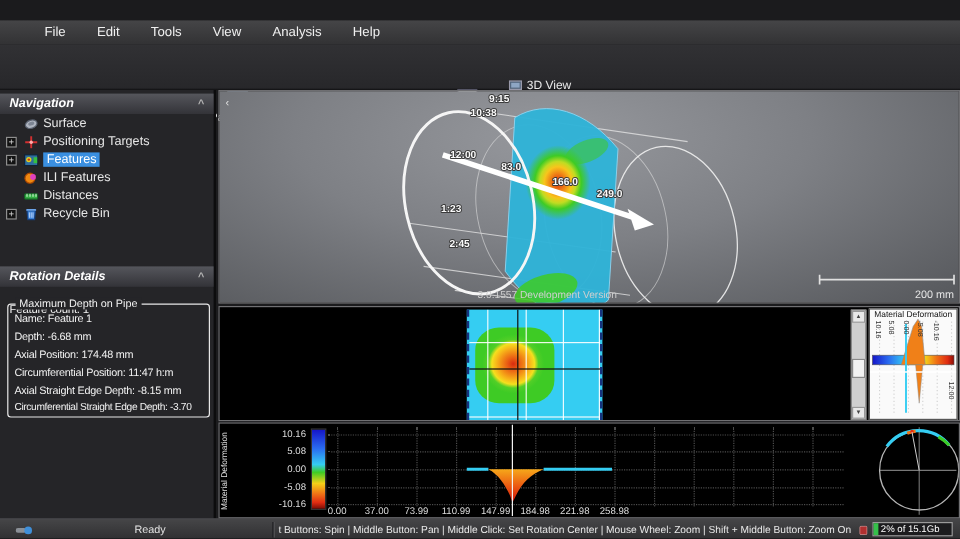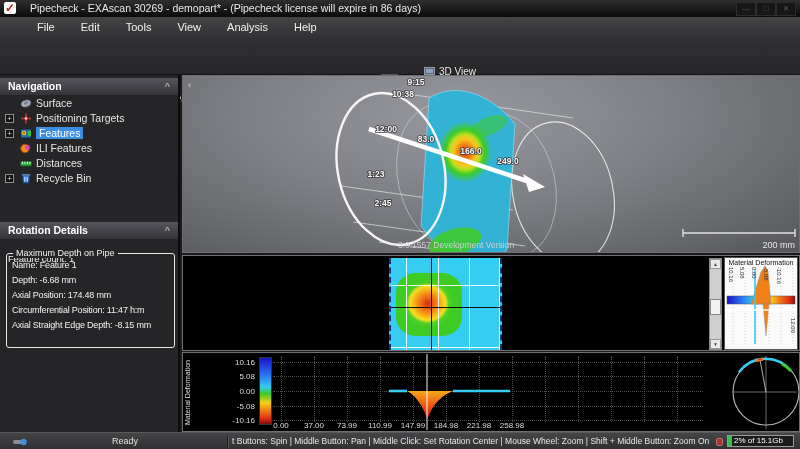--- a/index.html
+++ b/index.html
@@ -22,21 +22,21 @@
            border-bottom:1px solid #151517;box-sizing:border-box;}
   .tsep{top:40px;width:1px;height:32px;background:#47474a;border-right:1px solid #1a1a1c;}
   .trow{position:absolute;height:13px;display:flex;align-items:center;gap:4px;color:#e8e8e8;font-size:10px;white-space:nowrap;}
   .bigbtn-label{position:absolute;color:#e8e8e8;font-size:9.5px;text-align:center;line-height:10px;white-space:nowrap;}
   .hl{background:linear-gradient(#4c94dd,#2a66a8);border:1px solid #7db4e8;border-radius:2px;padding:0 4px;color:#fff;}
   .icon11{width:11px;height:11px;display:inline-block;flex:none;}
   .gray{color:#8a8a8a;}
   
   #sidebar{left:0;top:75px;width:180px;height:357px;background:#252528;border-right:2px solid #0c0c0d;box-sizing:border-box;}
   .phead{position:absolute;left:0;width:178px;height:17px;background:linear-gradient(#55565c,#333338);
-         color:#fff;font-size:10.5px;font-weight:bold;line-height:17px;padding-left:8px;box-sizing:border-box;}
+         color:#fff;font-size:10.5px;font-weight:bold;line-height:17px;padding-left:8px;box-sizing:border-box;font-style:italic;}
   .phead .chev{position:absolute;right:8px;top:0;color:#b5b5b5;font-weight:bold;font-size:9px;}
   .tree-row{position:absolute;left:0;width:178px;height:14px;display:flex;align-items:center;color:#e6e6e6;font-size:10.5px;}
   .expander{width:9px;height:9px;box-sizing:border-box;border:1px solid #8f8f8f;background:#121212;color:#ddd;
             font-size:8px;line-height:7px;text-align:center;margin-left:5px;flex:none;}
   .noexp{width:9px;margin-left:5px;flex:none;}
   .ticon{width:12px;height:11px;margin:0 4px 0 6px;flex:none;}
   .sel{background:#3a8fe0;color:#fff;padding:0 3px;}
   .fd-row{position:absolute;left:12px;color:#f2f2f2;font-size:9px;letter-spacing:-0.2px;white-space:nowrap;}
   #groupbox{left:6px;top:253px;width:167px;height:93px;border:1px solid #e8e8e8;border-radius:3px;}
   #groupbox-title{left:13px;top:248px;background:#252528;padding:0 3px;color:#f2f2f2;font-size:9px;}
@@ -76,27 +76,20 @@
   #progress{left:727px;top:2px;width:67px;height:12px;background:#1c1c1e;border:1px solid #9a9a9a;box-sizing:border-box;}
   #progress .fill{position:absolute;left:0;top:0;width:4px;height:10px;background:#35c04a;}
   #progress .ptext{position:absolute;left:6px;top:0;font-size:8px;line-height:10px;color:#fff;white-space:nowrap;}
   svg text{font-family:"Liberation Sans",sans-serif;}
 </style>
 </head>
 <body>
 
 <div id="root">
 
-  <div id="titlebar" class="abs">
-    <div class="abs logo"></div>
-    <span class="abs" style="left:30px">Pipecheck - EXAscan 30269 - demopart* - (Pipecheck license will expire in 86 days)</span>
-    <div class="abs winbtn" style="left:736px">—</div>
-    <div class="abs winbtn" style="left:756px">□</div>
-    <div class="abs winbtn" style="left:776px">✕</div>
-  </div>
 
   <div id="menubar" class="abs">
     <span class="menu-item">File</span>
     <span class="menu-item">Edit</span>
     <span class="menu-item">Tools</span>
     <span class="menu-item">View</span>
     <span class="menu-item">Analysis</span>
     <span class="menu-item">Help</span>
   </div>
 
@@ -302,20 +295,21 @@
     </div>
     <div class="fd-row" style="left:8px;top:178px;font-size:9.5px">Feature count: 1</div>
 
     <div id="groupbox" class="abs" style="top:178px"></div>
     <div class="abs" id="groupbox-title" style="top:173px">Maximum Depth on Pipe</div>
     <div class="fd-row" style="top:185px">Name: Feature 1</div>
     <div class="fd-row" style="top:200px">Depth: -6.68 mm</div>
     <div class="fd-row" style="top:215px">Axial Position: 174.48 mm</div>
     <div class="fd-row" style="top:230px">Circumferential Position: 11:47 h:m</div>
     <div class="fd-row" style="top:245px">Axial Straight Edge Depth: -8.15 mm</div>
+    <div class="fd-row" style="top:259px;font-size:8.5px;letter-spacing:-0.3px">Circumferential Straight Edge Depth: -3.70</div>
   </div>
 
   <div id="viewport3d" class="abs">
     <svg width="616" height="176" viewBox="0 0 616 176">
       <defs>
         <radialGradient id="blobGrad" cx="50%" cy="50%" r="50%">
           <stop offset="0%" stop-color="#d92b10"></stop>
             <stop offset="22%" stop-color="#ee7a15"></stop>
           <stop offset="42%" stop-color="#f8c51c"></stop>
             <stop offset="56%" stop-color="#bfdc22"></stop>

